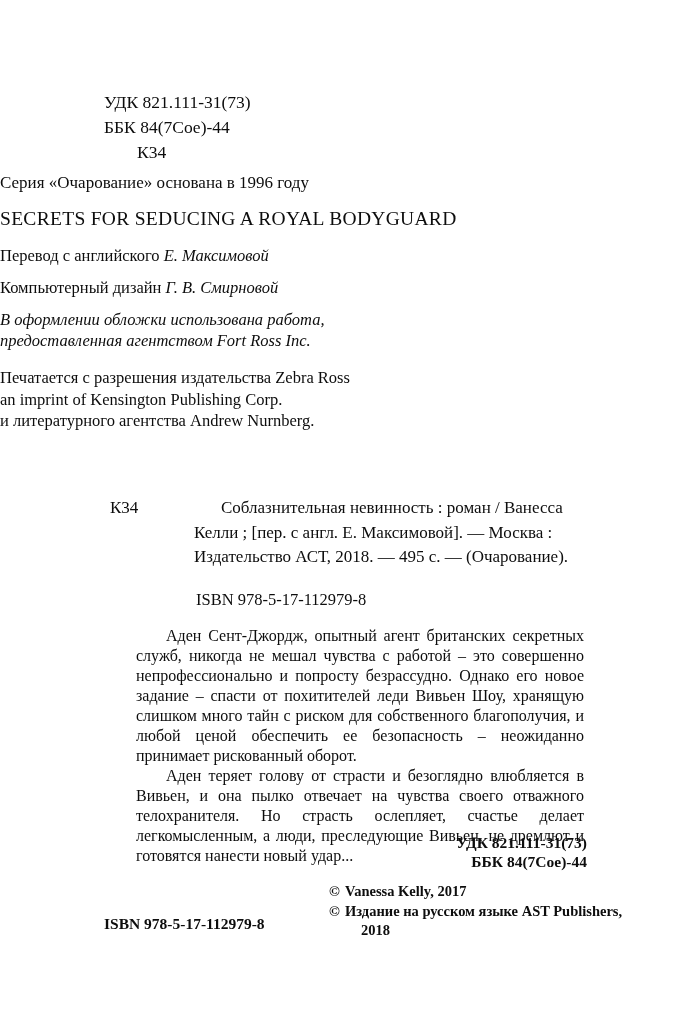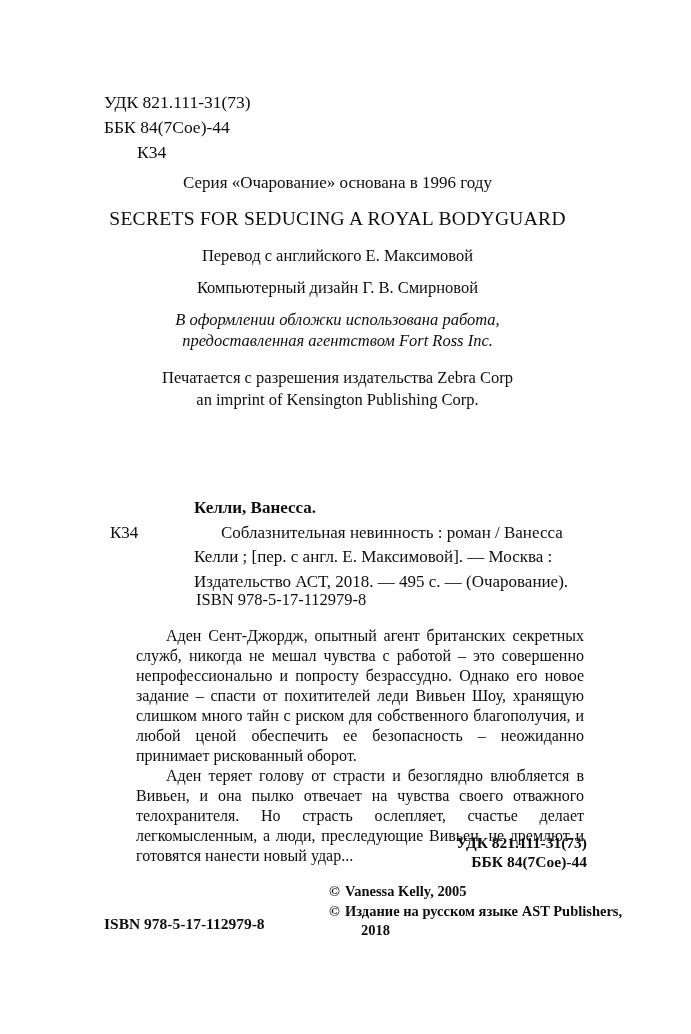--- a/index.html
+++ b/index.html
@@ -35,21 +35,20 @@
     display: block;
     padding-left: 33px;
   }
 
   
   .front {
     position: absolute;
     left: 0;
     right: 16px;
     top: 172px;
-    text-align: center;
   }
   .series-line {
     font-size: 17px;
     line-height: 22px;
     margin-bottom: 13px;
   }
   .author-orig {
     font-size: 16.5px;
     line-height: 22px;
     margin-bottom: 11px;
@@ -60,20 +59,21 @@
     letter-spacing: 0.3px;
     margin-bottom: 14px;
     white-space: nowrap;
   }
   .credit {
     font-size: 16.5px;
     line-height: 22px;
     margin-bottom: 10px;
   }
   .credit .nm {
+    font-style: italic;
   }
   .cover-note {
     font-style: italic;
     font-size: 16.5px;
     line-height: 21px;
     margin-top: 0;
     margin-bottom: 16px;
   }
   .permission {
     font-size: 16.5px;
@@ -204,28 +204,28 @@
     <div class="credit">
       <span>Компьютерный дизайн </span><span class="nm">Г. В. Смирновой</span>
     </div>
 
     <div class="cover-note">
       <span>В оформлении обложки использована работа,</span><br>
       <span>предоставленная агентством Fort Ross Inc.</span>
     </div>
 
     <div class="permission">
-      <span>Печатается с разрешения издательства Zebra Corp</span><br>
+      <span>Печатается с разрешения издательства Zebra Ross</span><br>
       <span>an imprint of Kensington Publishing Corp.</span><br>
+      <span>и литературного агентства Andrew Nurnberg.</span>
     </div>
 
   </div>
 
   <div class="cip">
-    <div class="cip-author">Келли, Ванесса.</div>
     <div class="cip-body">
       <span class="cip-mark">К34</span>
       <span class="cip-line1">Соблазнительная невинность : роман / Ванесса</span>
       <span class="cip-rest">Келли ; [пер. с англ. Е. Максимовой]. — Москва :</span>
       <span class="cip-rest">Издательство АСТ, 2018. — 495 с. — (Очарование).</span>
     </div>
   </div>
 
   <div class="isbn-mid">ISBN 978-5-17-112979-8</div>
 
@@ -235,21 +235,21 @@
   </div>
 
   <div class="codes-bottom">
     <div>УДК 821.111-31(73)</div>
     <div>ББК 84(7Сое)-44</div>
   </div>
 
   <div class="copyright">
     <div class="cline">
       <span class="mark">©</span>
-      <span>Vanessa Kelly, 2005</span>
+      <span>Vanessa Kelly, 2017</span>
     </div>
     <div class="cline">
       <span class="mark">©</span>
       <span>Издание на русском языке AST Publishers,</span>
       <span class="cont">2018</span>
     </div>
   </div>
 
   <div class="isbn-bottom">ISBN 978-5-17-112979-8</div>
 

